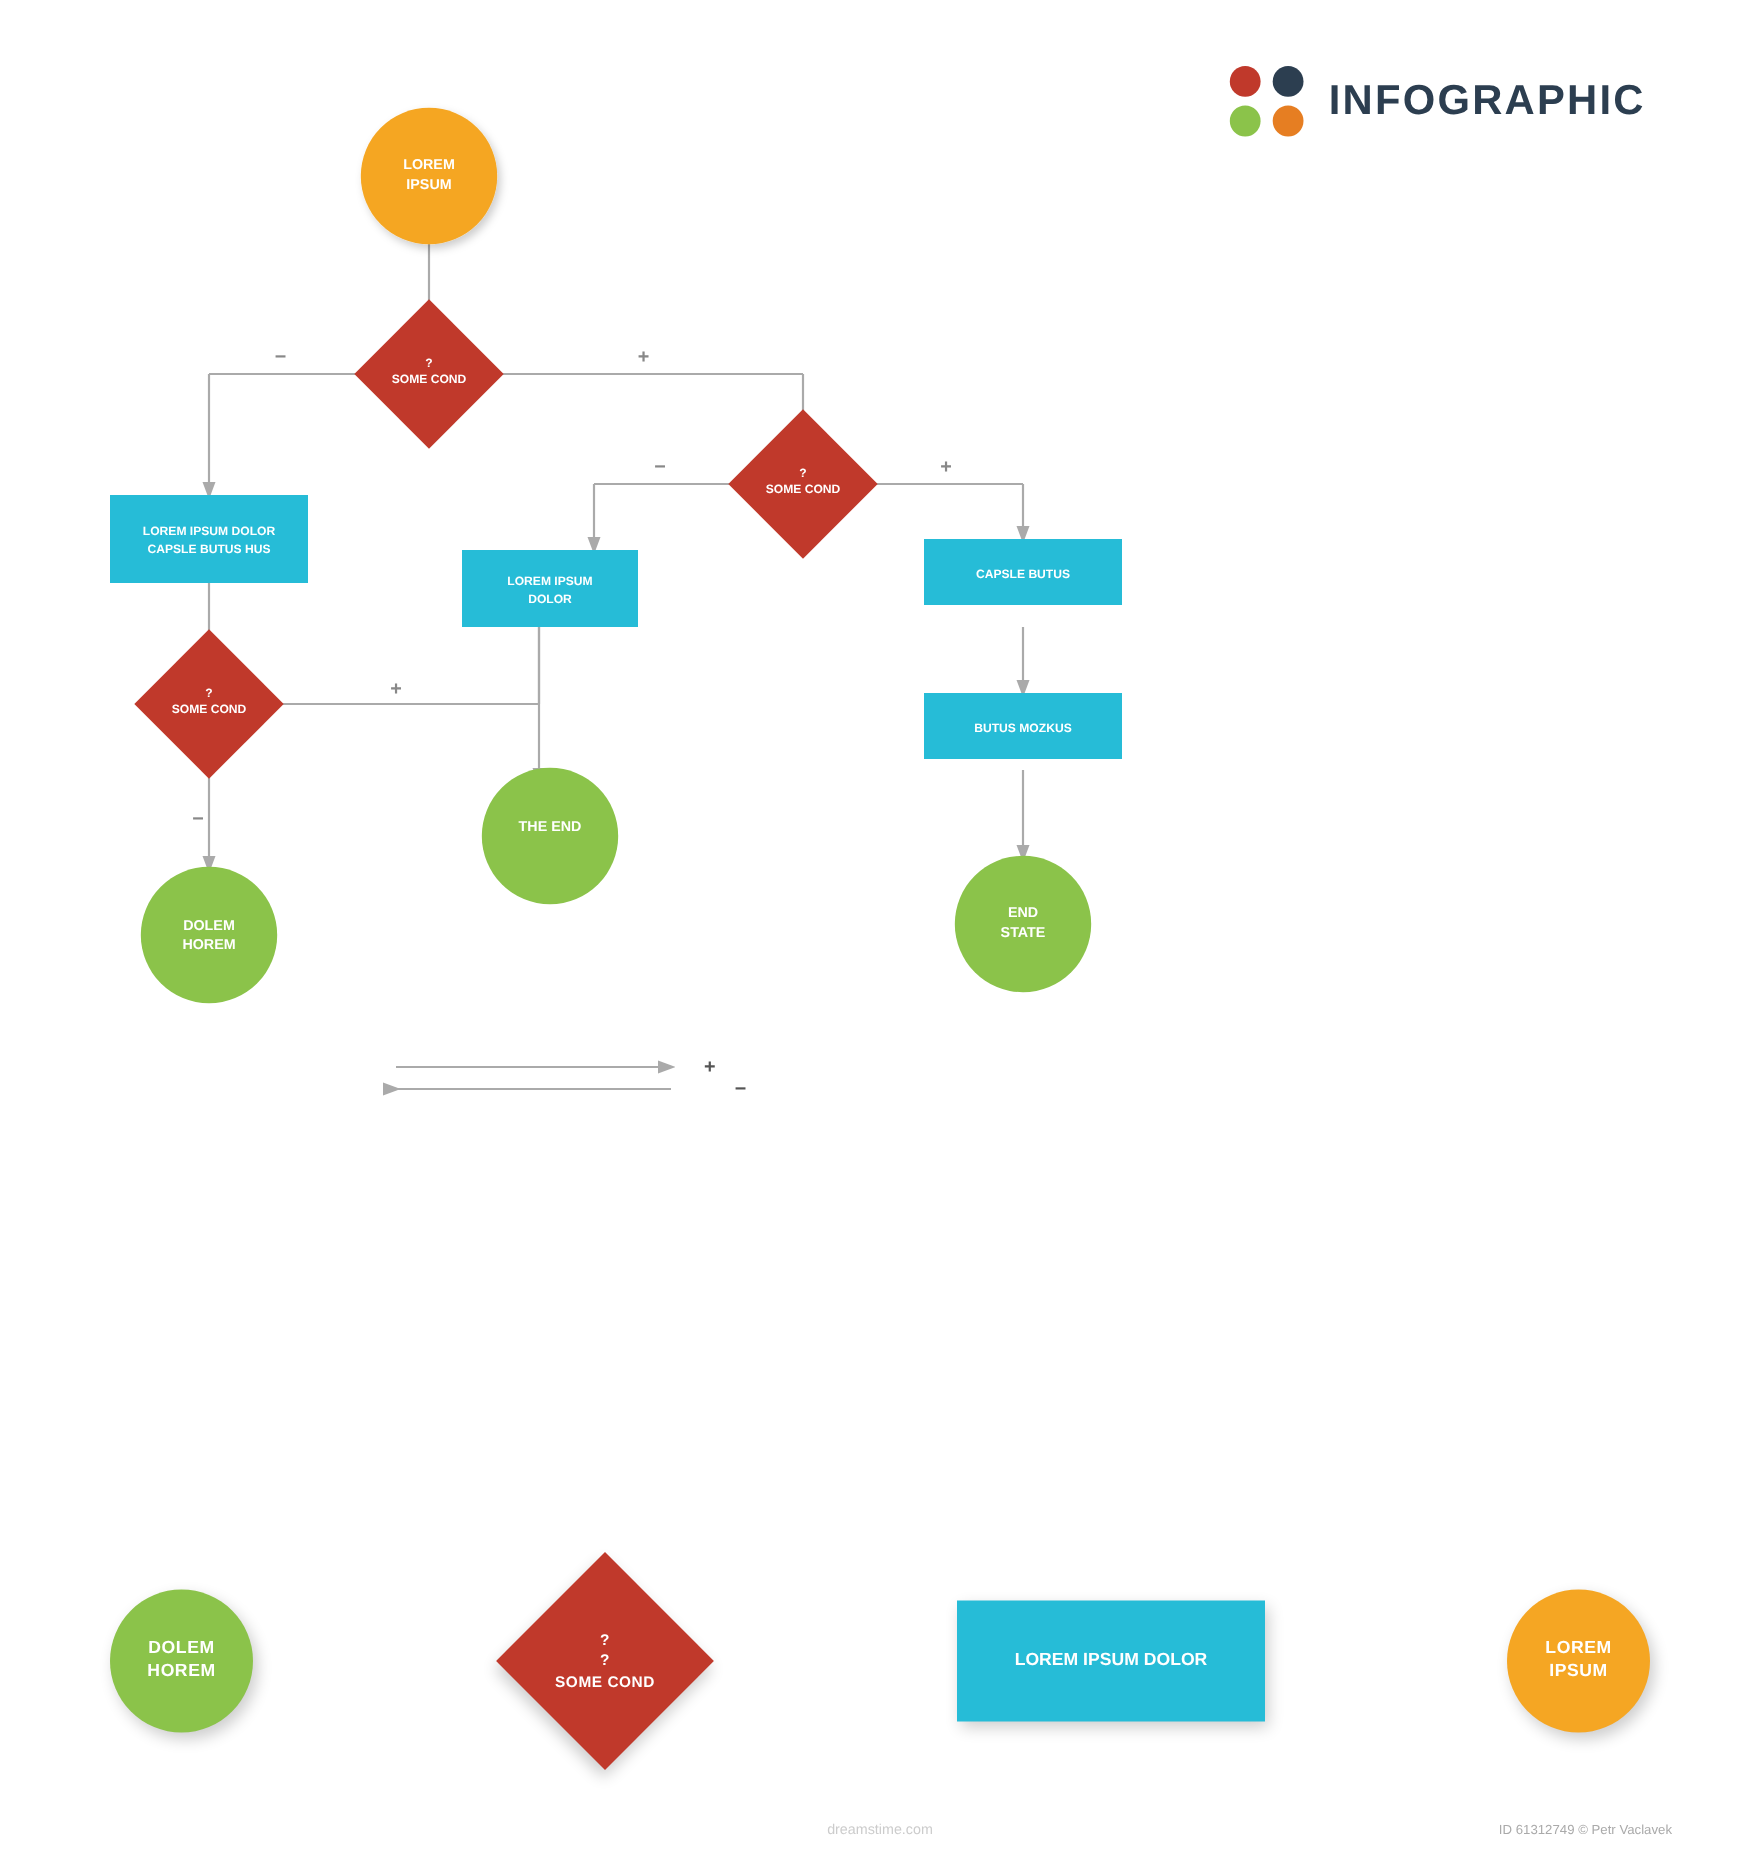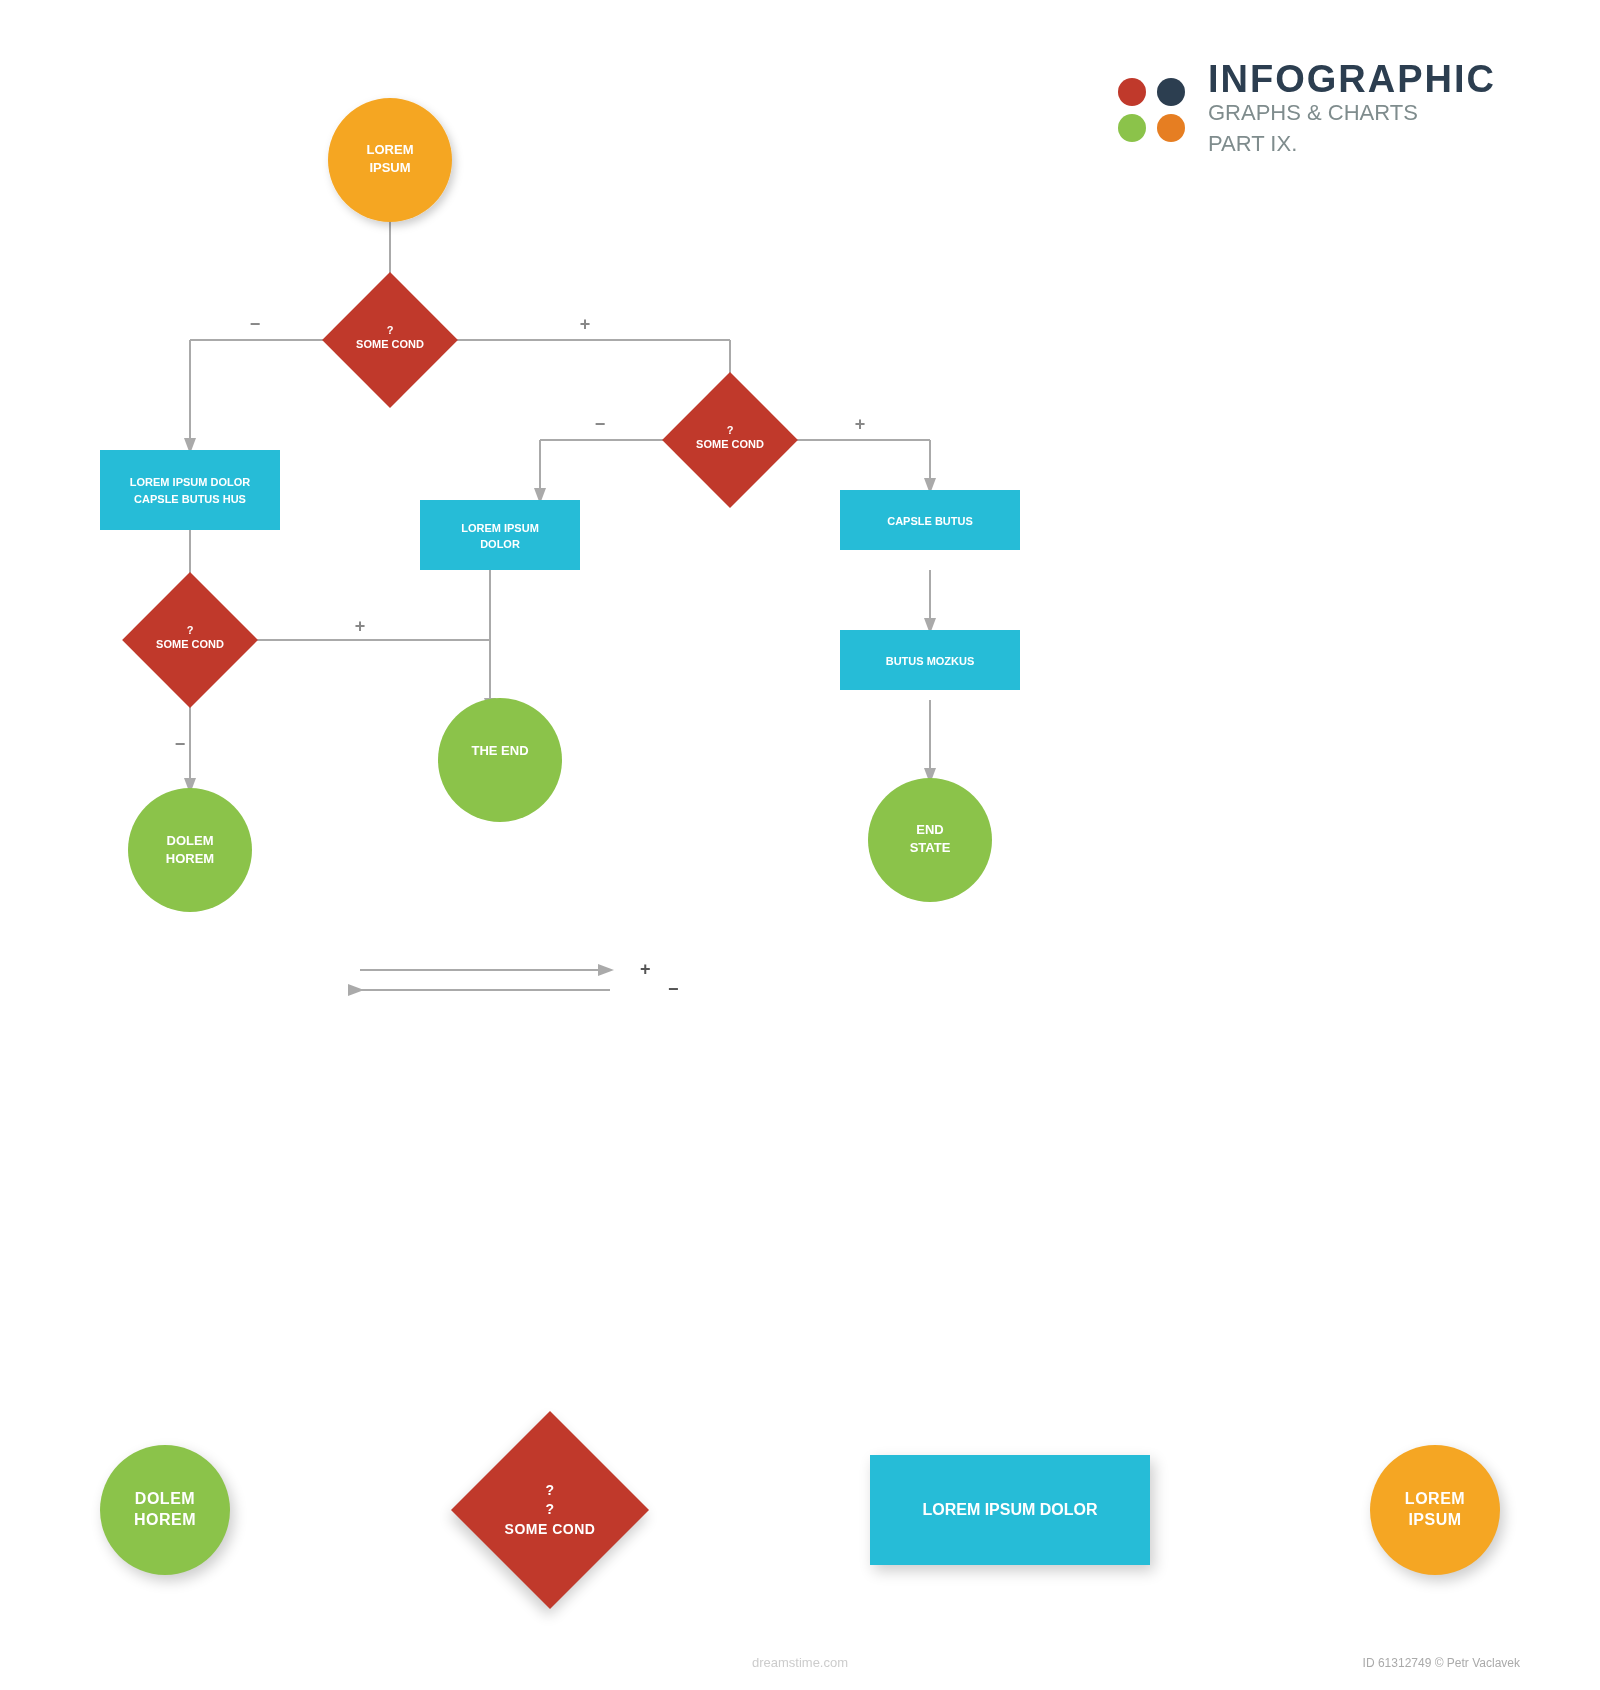--- a/index.html
+++ b/index.html
@@ -94,24 +94,20 @@
 
 <div class="header">
   <div class="header-dots">
     <div class="dot dot-red"></div>
     <div class="dot dot-dark"></div>
     <div class="dot dot-green"></div>
     <div class="dot dot-orange"></div>
   </div>
   <div class="header-text">
     <div class="infographic">INFOGRAPHIC</div>
-    <div class="subtitle">
-      <span>GRAPHS &amp; CHARTS</span><br>
-      <span>PART IX.</span>
-    </div>
   </div>
 </div>
 
 <svg style="position:absolute; top:60px; left:60px; width:1100px; height:1100px;" viewBox="0 0 1100 1100">
 
   <line x1="330" y1="140" x2="330" y2="230" stroke="#aaa" stroke-width="2" marker-end="url(#arrow)"></line>
 
   <line x1="280" y1="280" x2="130" y2="280" stroke="#aaa" stroke-width="2"></line>
   <line x1="130" y1="280" x2="130" y2="390" stroke="#aaa" stroke-width="2" marker-end="url(#arrow)"></line>
   <text x="195" y="270" text-anchor="middle" fill="#888" font-size="18" font-weight="bold">−</text>

